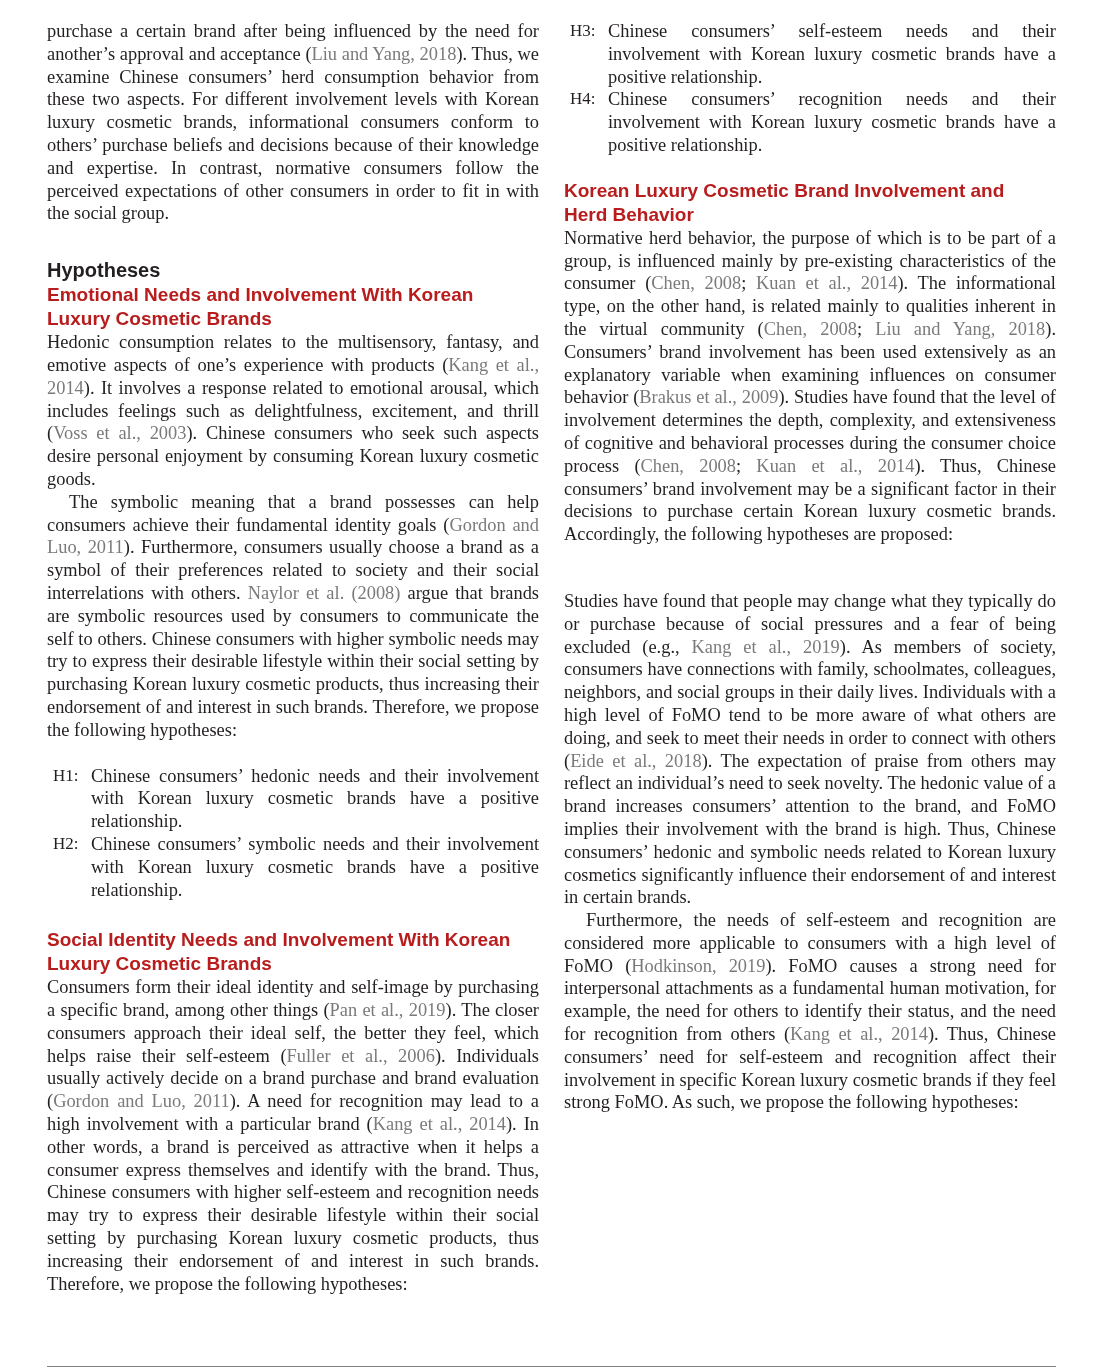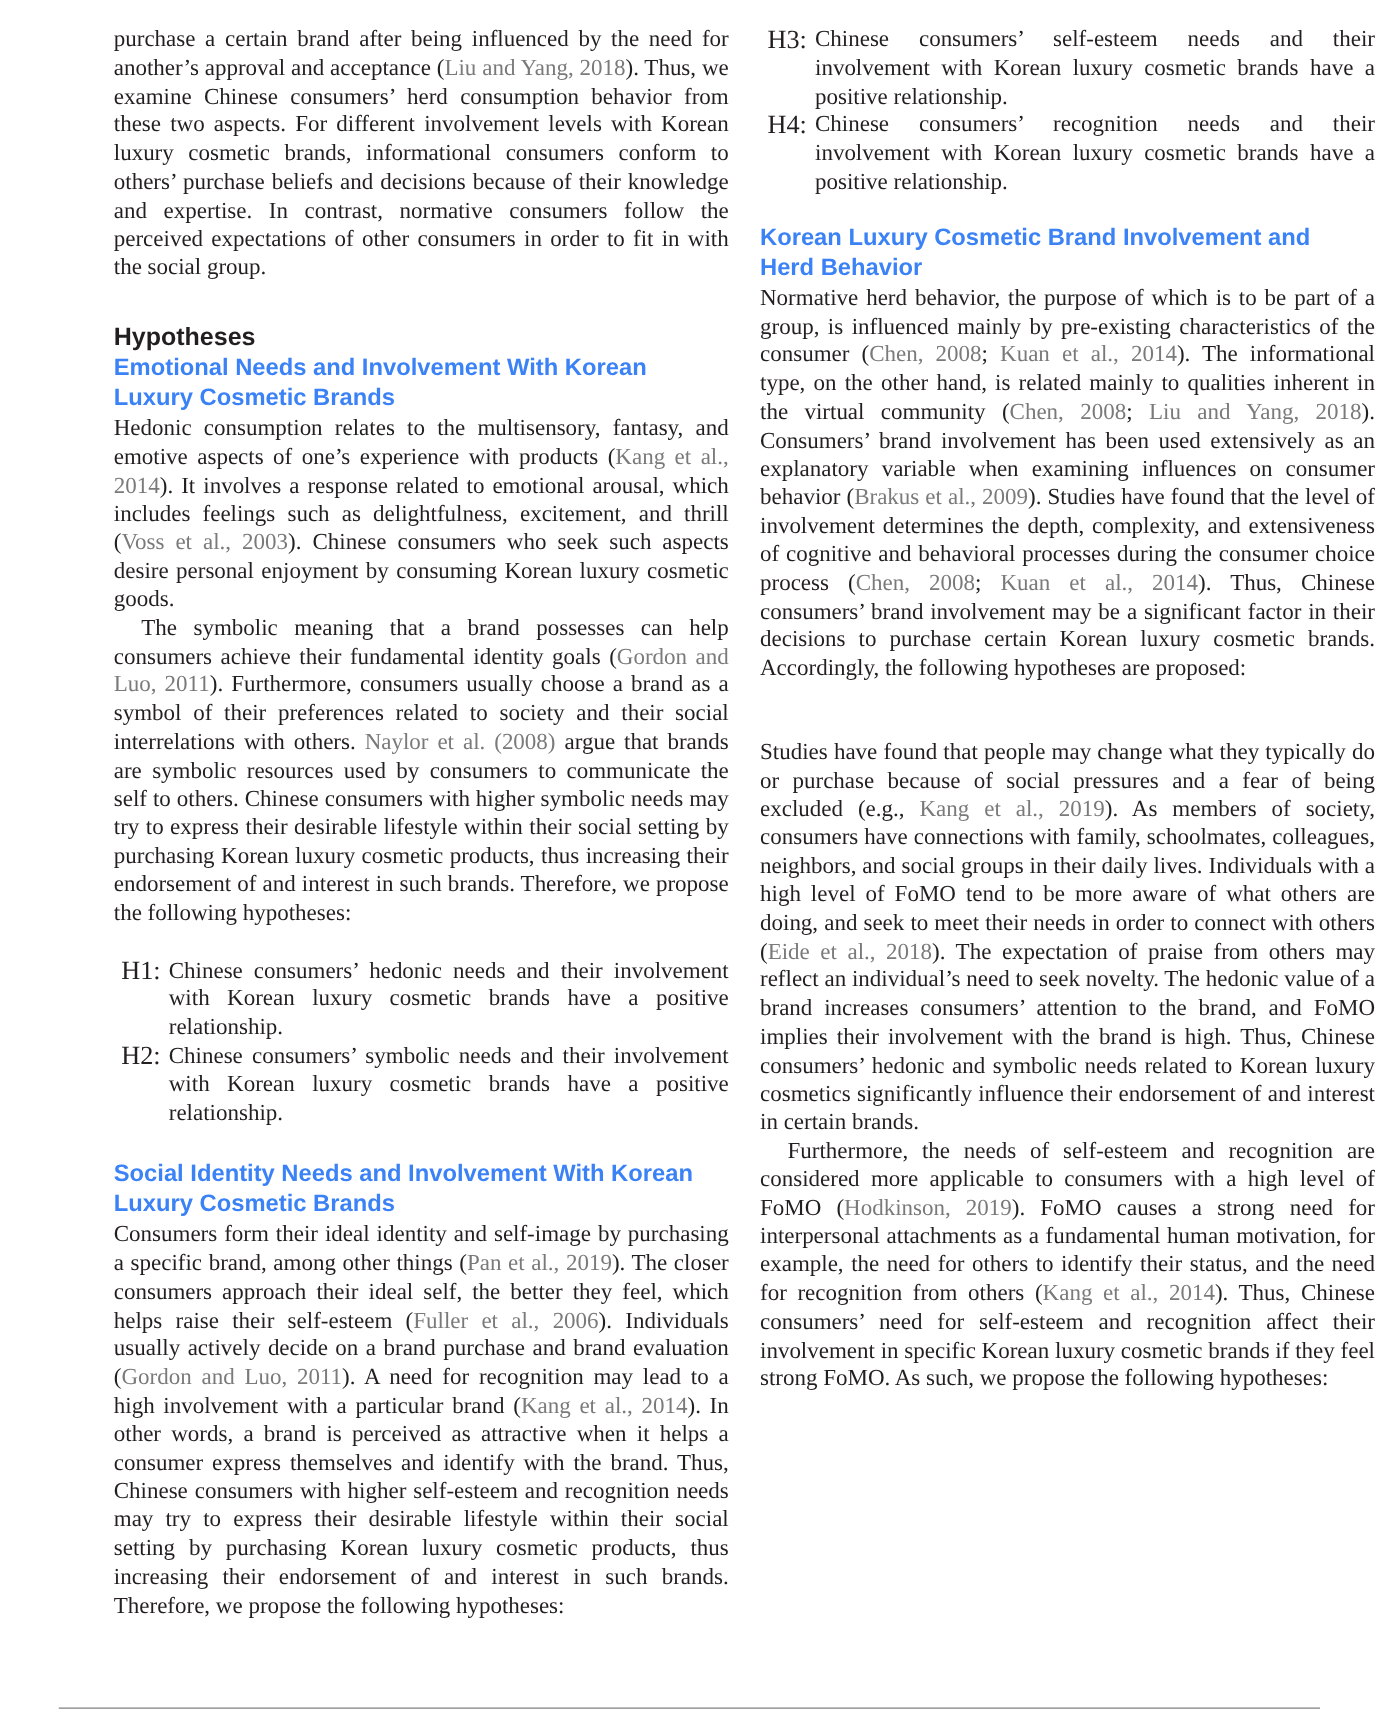--- a/index.html
+++ b/index.html
@@ -1,38 +1,38 @@
 <!DOCTYPE html>
 <html><head>
 <meta charset="utf-8">
 <style>
   html, body { margin:0; padding:0; background:#ffffff; }
   body { width:1100px; height:1368px; position:relative; overflow:hidden; }
-  .col { position:absolute; top:20px; width:492px;margin-left:44px; }
+  .col { position:absolute; top:20px; width:492px; }
   .col-left { left:47px; }
   .col-right { left:564px; }
   .p {
     font-family: "Liberation Serif", "DejaVu Serif", serif;
     font-size:18.4px; line-height:22.8px; color:#231f20;
     text-align:justify; margin:0; hyphens:none;
   }
   .p.indent { text-indent:22px; }
   .cite { color:#7a7a7a; }
   .h1 {
     font-family: "Liberation Sans", "DejaVu Sans", sans-serif;
     font-weight:bold; font-size:20px; line-height:26px; color:#231f20; margin:0;
   }
   .h2 {
     font-family: "Liberation Sans", "DejaVu Sans", sans-serif;
-    font-weight:bold; font-size:19px; line-height:24px; color:#3b82f6; margin:0;
+    font-weight:bold; font-size:19px; line-height:24px; color:#b91c1c; margin:0;
   }
   .hyp { display:flex; margin:0; }
   .hyp .lab {
     font-family: "Liberation Serif", "DejaVu Serif", serif;
-    font-size:21px; line-height:22.8px; color:#231f20; width:38px; flex:0 0 38px; padding-left:6px;
+    font-size:17px; line-height:22.8px; color:#231f20; width:38px; flex:0 0 38px; padding-left:6px;
   }
   .hyp .txt { flex:1; }
   .rule { position:absolute; left:47px; top:1366px; width:1009px; height:1px; background:#808080; }
 </style>
 </head>
 <body>
 
 <div class="col col-left">
   <p class="p">
     <span>purchase a certain brand after being influenced by the need for another’s approval and acceptance (</span><a class="cite">Liu and Yang, 2018</a><span>). Thus, we examine Chinese consumers’ herd consumption behavior from these two aspects. For different involvement levels with Korean luxury cosmetic brands, informational consumers conform to others’ purchase beliefs and decisions because of their knowledge and expertise. In contrast, normative consumers follow the perceived expectations of other consumers in order to fit in with the social group.</span>

